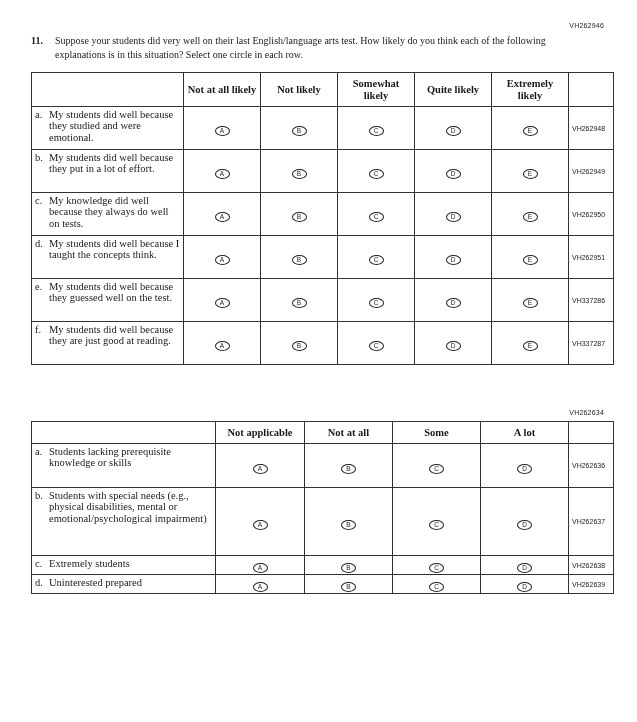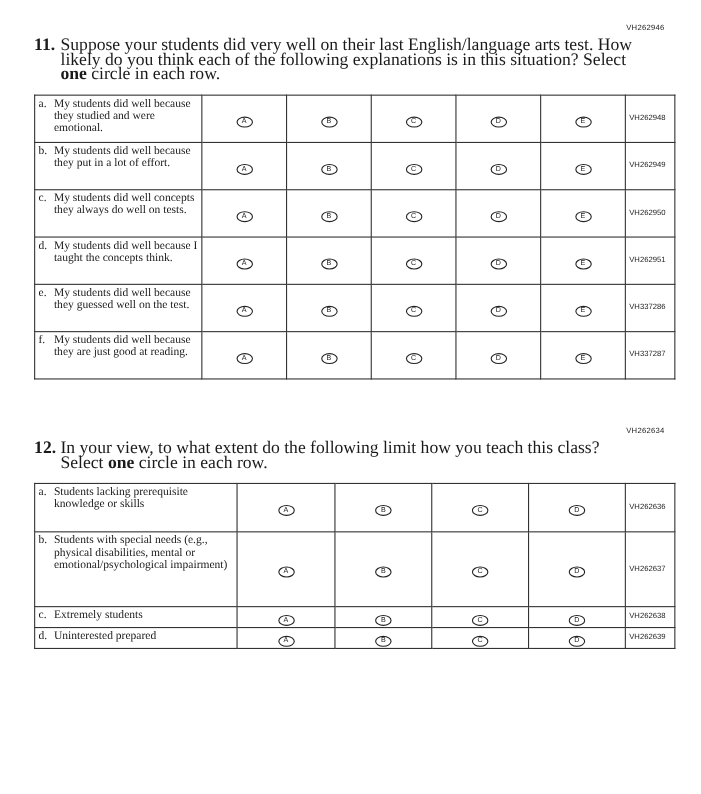--- a/index.html
+++ b/index.html
@@ -24,27 +24,27 @@
   }
   .qcode {
     text-align: right;
     padding-right: 6px;
     height: 9px;
     margin-bottom: 3px;
   }
   .question {
     display: flex;
     gap: 7px;
-    font-size: 16px;
+    font-size: 10px;
     line-height: 13.5px;
     margin-bottom: 11px;
   }
   .qnum { font-weight: bold; flex: none; width: 17px; text-align: left; }
   .qtext { width: 540px; }
-  .qtext b { font-weight: bold; }
+  .qtext b { font-weight: normal; }
 
   table { border-collapse: collapse; table-layout: fixed; width: 582px; }
   td, th { border: 1px solid #333; }
   th.colhead {
     font-size: 10.5px; font-weight: bold; text-align: center;
     vertical-align: middle; padding: 3px 2px; line-height: 11.5px;
   }
   th.corner, th.codehead { background: #fff; }
   td.label {
     vertical-align: top;
@@ -93,20 +93,29 @@
       <colgroup>
         <col style="width:152px">
           <col style="width:77px">
           <col style="width:77px">
           <col style="width:77px">
           <col style="width:77px">
           <col style="width:77px">
           <col style="width:45px">
       </colgroup>
       <tbody>
+          <tr class="h">
+        <th class="corner"></th>
+        <th class="colhead">Not at all likely</th>
+        <th class="colhead">Not likely</th>
+        <th class="colhead">Somewhat likely</th>
+        <th class="colhead">Quite likely</th>
+        <th class="colhead">Extremely likely</th>
+        <th class="codehead"></th>
+      </tr>
 
       <tr class="r">
         <td class="label">
               <div class="lab">
                 <span class="rowletter">a.</span>
                 <span>My students did well because they studied and were emotional.</span>
               </div>
             </td>
         <td class="opt"><span class="oval">A</span></td>
         <td class="opt"><span class="oval">B</span></td>
@@ -128,21 +137,21 @@
         <td class="opt"><span class="oval">C</span></td>
         <td class="opt"><span class="oval">D</span></td>
         <td class="opt"><span class="oval">E</span></td>
         <td class="codecell">VH262949</td>
       </tr>
 
       <tr class="r">
         <td class="label">
               <div class="lab">
                 <span class="rowletter">c.</span>
-                <span>My students did well concepts they always do well on tests.</span>
+                <span>My knowledge did well because they always do well on tests.</span>
               </div>
             </td>
         <td class="opt"><span class="oval">A</span></td>
         <td class="opt"><span class="oval">B</span></td>
         <td class="opt"><span class="oval">C</span></td>
         <td class="opt"><span class="oval">D</span></td>
         <td class="opt"><span class="oval">E</span></td>
         <td class="codecell">VH262950</td>
       </tr>
 
@@ -190,35 +199,39 @@
         <td class="opt"><span class="oval">E</span></td>
         <td class="codecell">VH337287</td>
       </tr>
     </tbody>
       </table>
   </section>
 
   <section class="sec2">
     <div class="vhcode qcode">VH262634</div>
 
-    <div class="question">
-      <span class="qnum">12.</span>
-      <span class="qtext q12text"><span>In your view, to what extent do the following limit how you teach this class? Select </span><b>one</b><span> circle in each row.</span></span>
-    </div>
 
     <table class="t2">
       <colgroup>
         <col style="width:184px">
           <col style="width:89px">
           <col style="width:88px">
           <col style="width:88px">
           <col style="width:88px">
           <col style="width:45px">
       </colgroup>
       <tbody>
+          <tr class="h">
+        <th class="corner"></th>
+        <th class="colhead">Not applicable</th>
+        <th class="colhead">Not at all</th>
+        <th class="colhead">Some</th>
+        <th class="colhead">A lot</th>
+        <th class="codehead"></th>
+      </tr>
 
       <tr class="ra">
         <td class="label">
               <div class="lab">
                 <span class="rowletter">a.</span>
                 <span>Students lacking prerequisite knowledge or skills</span>
               </div>
             </td>
         <td class="opt"><span class="oval">A</span></td>
         <td class="opt"><span class="oval">B</span></td>

